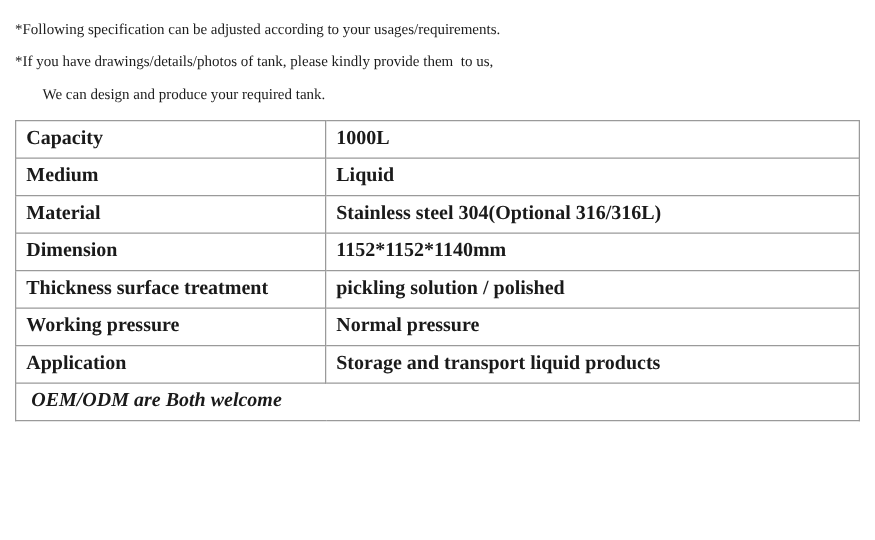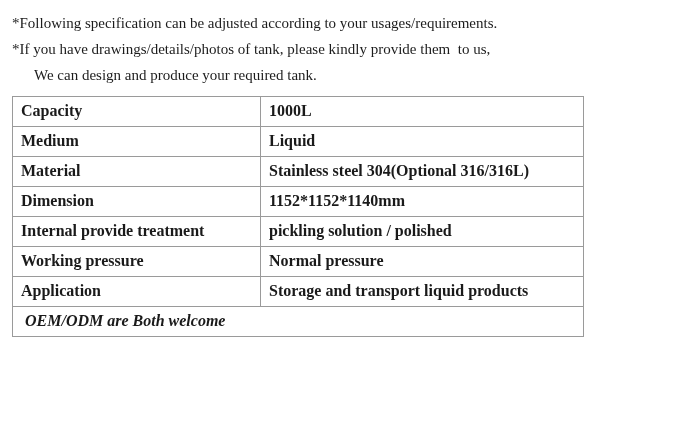--- a/index.html
+++ b/index.html
@@ -18,30 +18,30 @@
     position: relative;
     width: 700px;
     height: 432px;
     box-sizing: border-box;
     padding: 10px 12px 0 12px;
   }
   .notes {
     margin: 0 0 8px 0;
   }
   .note-line {
-    font-size: 15px;
+    font-size: 12px;
     line-height: 26px;
     white-space: pre;
     color: #1c1c1c;
   }
   .note-indent {
     padding-left: 22px;
   }
   table.spec {
-    width: 572px;
+    width: 676px;
     border-collapse: collapse;
     table-layout: fixed;
     margin-top: 2px;
   }
   table.spec td {
     border: 1px solid #9a9a9a;
     padding: 3px 8px 4px 8px;
     font-size: 16px;
     line-height: 22px;
     vertical-align: middle;
@@ -86,21 +86,21 @@
       </tr>
       <tr>
         <td class="label">Material</td>
         <td class="value">Stainless steel 304(Optional 316/316L)</td>
       </tr>
       <tr>
         <td class="label">Dimension</td>
         <td class="value">1152*1152*1140mm</td>
       </tr>
       <tr>
-        <td class="label">Internal provide treatment</td>
+        <td class="label">Thickness surface treatment</td>
         <td class="value">pickling solution / polished</td>
       </tr>
       <tr>
         <td class="label">Working pressure</td>
         <td class="value">Normal pressure</td>
       </tr>
       <tr>
         <td class="label">Application</td>
         <td class="value">Storage and transport liquid products</td>
       </tr>

